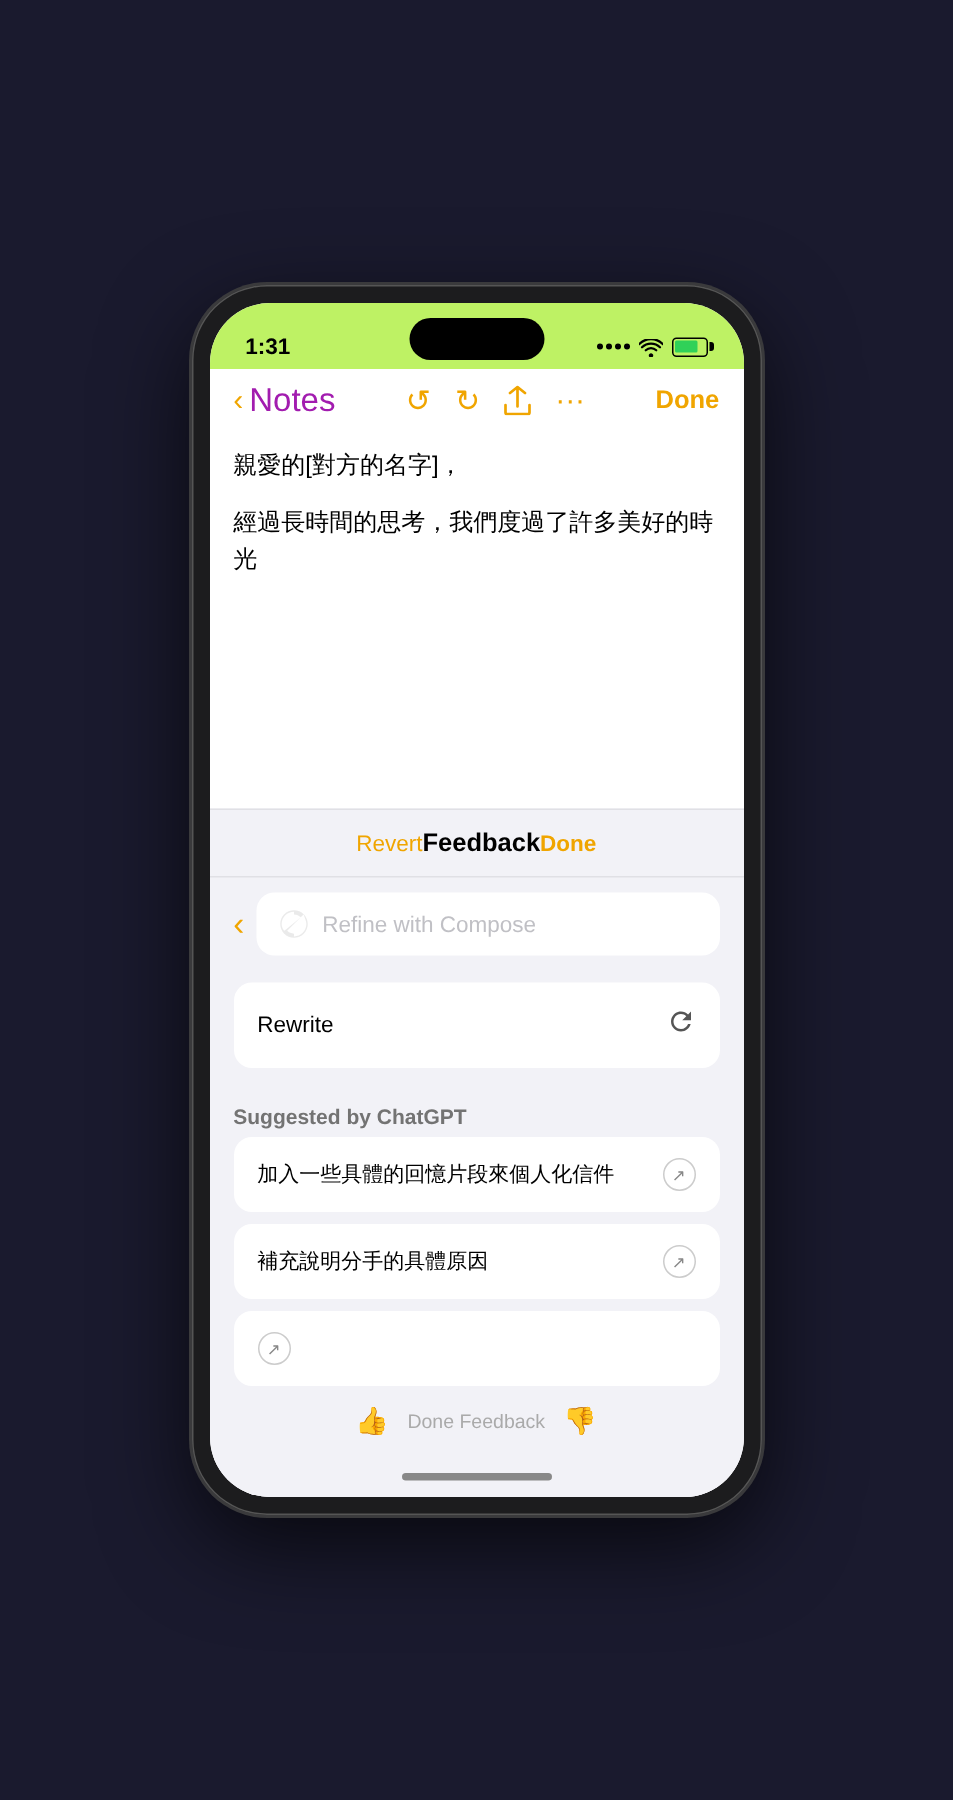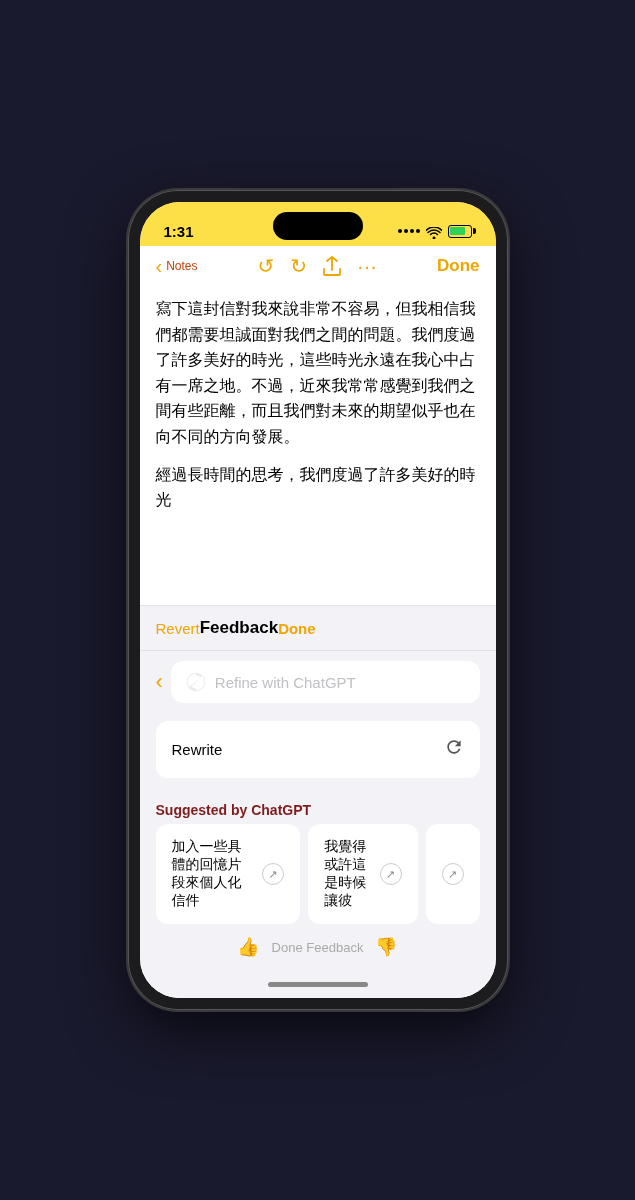--- a/index.html
+++ b/index.html
@@ -34,21 +34,21 @@
       flex-direction: column;
     }
 
     
     .status-bar {
       display: flex;
       justify-content: space-between;
       align-items: center;
       padding: 14px 24px 0;
       height: 44px;
-      background: #fde047;
+      background: #bef264;
       flex-shrink: 0;
     }
 
     .status-time {
       font-size: 15px;
       font-weight: 600;
       color: #000;
     }
 
     .status-right {
@@ -128,22 +128,22 @@
       color: #f0a500;
       font-size: 17px;
     }
 
     .nav-back-chevron {
       font-size: 20px;
       color: #f0a500;
     }
 
     .nav-back-label {
-      color: #c2410c;
-      font-size: 12px;
+      color: #a21caf;
+      font-size: 22px;
     }
 
     .nav-icons {
       display: flex;
       align-items: center;
       gap: 16px;
     }
 
     .nav-icon {
       color: #f0a500;
@@ -176,21 +176,21 @@
 
     
     .compose-panel {
       background: #f2f2f7;
       border-top: 1px solid #e0e0e5;
       flex-shrink: 0;
     }
 
     .compose-header {
       display: flex;
-      justify-content: flex-start;
+      justify-content: center;
       align-items: center;
       padding: 12px 16px;
       background: #f2f2f7;
       border-bottom: 1px solid #e0e0e5;
     }
 
     .compose-revert {
       color: #f0a500;
       font-size: 15px;
     }
@@ -266,27 +266,27 @@
       font-size: 15px;
       color: #000;
       font-weight: 400;
     }
 
     
     .suggested-header {
       padding: 8px 16px 6px;
       font-size: 14px;
       font-weight: 700;
-      color: #7f1d1d;
+      color: #737373;
     }
 
     .suggested-list {
       padding: 0 16px;
       display: flex;
-      flex-direction: row;
+      flex-direction: column;
       gap: 8px;
     }
 
     .suggested-item {
       background: #fff;
       border-radius: 12px;
       padding: 14px 16px;
       display: flex;
       justify-content: space-between;
       align-items: center;
@@ -394,41 +394,41 @@
           <svg width="18" height="20" viewBox="0 0 18 20" fill="none">
             <path d="M9 1v13M4 5l5-4 5 4M1 13v5a1 1 0 001 1h14a1 1 0 001-1v-5" stroke="#f0a500" stroke-width="1.8" stroke-linecap="round" stroke-linejoin="round"></path>
           </svg>
         </span>
         <span class="nav-icon">···</span>
       </div>
       <span class="nav-done">Done</span>
     </div>
 
     <div class="note-content">
-      <p>寫下這封信對我來說非常不容易，但我相信我們都需要坦誠面對我們之間的問題。我們度過了許多美好的時光，這些時光永遠在我心中占有一席之地。不過，近來我常常感覺到我們之間有些距離，而且我們對未來的期望似乎也在向不同的方向發展。</p>
+      <p>親愛的[對方的名字]，</p>
       <p>經過長時間的思考，我們度過了許多美好的時光</p>
     </div>
 
     <div class="compose-panel">
 
       <div class="compose-header">
         <span class="compose-revert">Revert</span>
         <span class="compose-title">Feedback</span>
         <span class="compose-done">Done</span>
       </div>
 
       <div class="search-bar-row">
         <span class="search-back-btn">‹</span>
         <div class="search-bar">
           <div class="chatgpt-icon">
             <svg viewBox="0 0 24 24" fill="none" xmlns="http://www.w3.org/2000/svg">
               <path fill-rule="evenodd" clip-rule="evenodd" d="M12 2C6.48 2 2 6.48 2 12s4.48 10 10 10 10-4.48 10-10S17.52 2 12 2zm0 3c1.93 0 3.68.79 4.95 2.05L5.05 16.95C3.79 15.68 3 13.93 3 12c0-4.97 4.03-9 9-9zm0 14c-1.93 0-3.68-.79-4.95-2.05l11.9-11.9C20.21 8.32 21 10.07 21 12c0 4.97-4.03 9-9 9z" fill="#ccc"></path>
             </svg>
           </div>
-          <span class="search-placeholder">Refine with ChatGPT</span>
+          <span class="search-placeholder">Refine with Compose</span>
         </div>
       </div>
 
       <div class="options-list">
         <div class="option-item">
           <span class="option-label">Rewrite</span>
           <span class="rewrite-icon">
             <svg width="20" height="20" viewBox="0 0 24 24" fill="none">
               <path d="M17.65 6.35C16.2 4.9 14.21 4 12 4c-4.42 0-7.99 3.58-7.99 8s3.57 8 7.99 8c3.73 0 6.84-2.55 7.73-6h-2.08c-.82 2.33-3.04 4-5.65 4-3.31 0-6-2.69-6-6s2.69-6 6-6c1.66 0 3.14.69 4.22 1.78L13 11h7V4l-2.35 2.35z" fill="#555"></path>
             </svg>
@@ -437,21 +437,21 @@
       </div>
 
       <div class="suggested-header">Suggested by ChatGPT</div>
 
       <div class="suggested-list">
         <div class="suggested-item">
           <span class="suggested-text">加入一些具體的回憶片段來個人化信件</span>
           <div class="arrow-icon">↗</div>
         </div>
         <div class="suggested-item">
-          <span class="suggested-text">我覺得或許這是時候讓彼</span>
+          <span class="suggested-text">補充說明分手的具體原因</span>
           <div class="arrow-icon">↗</div>
         </div>
         <div class="suggested-item">
           <div class="arrow-icon">↗</div>
         </div>
       </div>
 
       <div class="feedback-row">
         <span class="feedback-icon">👍</span>
         <span style="color:#aaa; font-size:13px;">Done Feedback</span>

